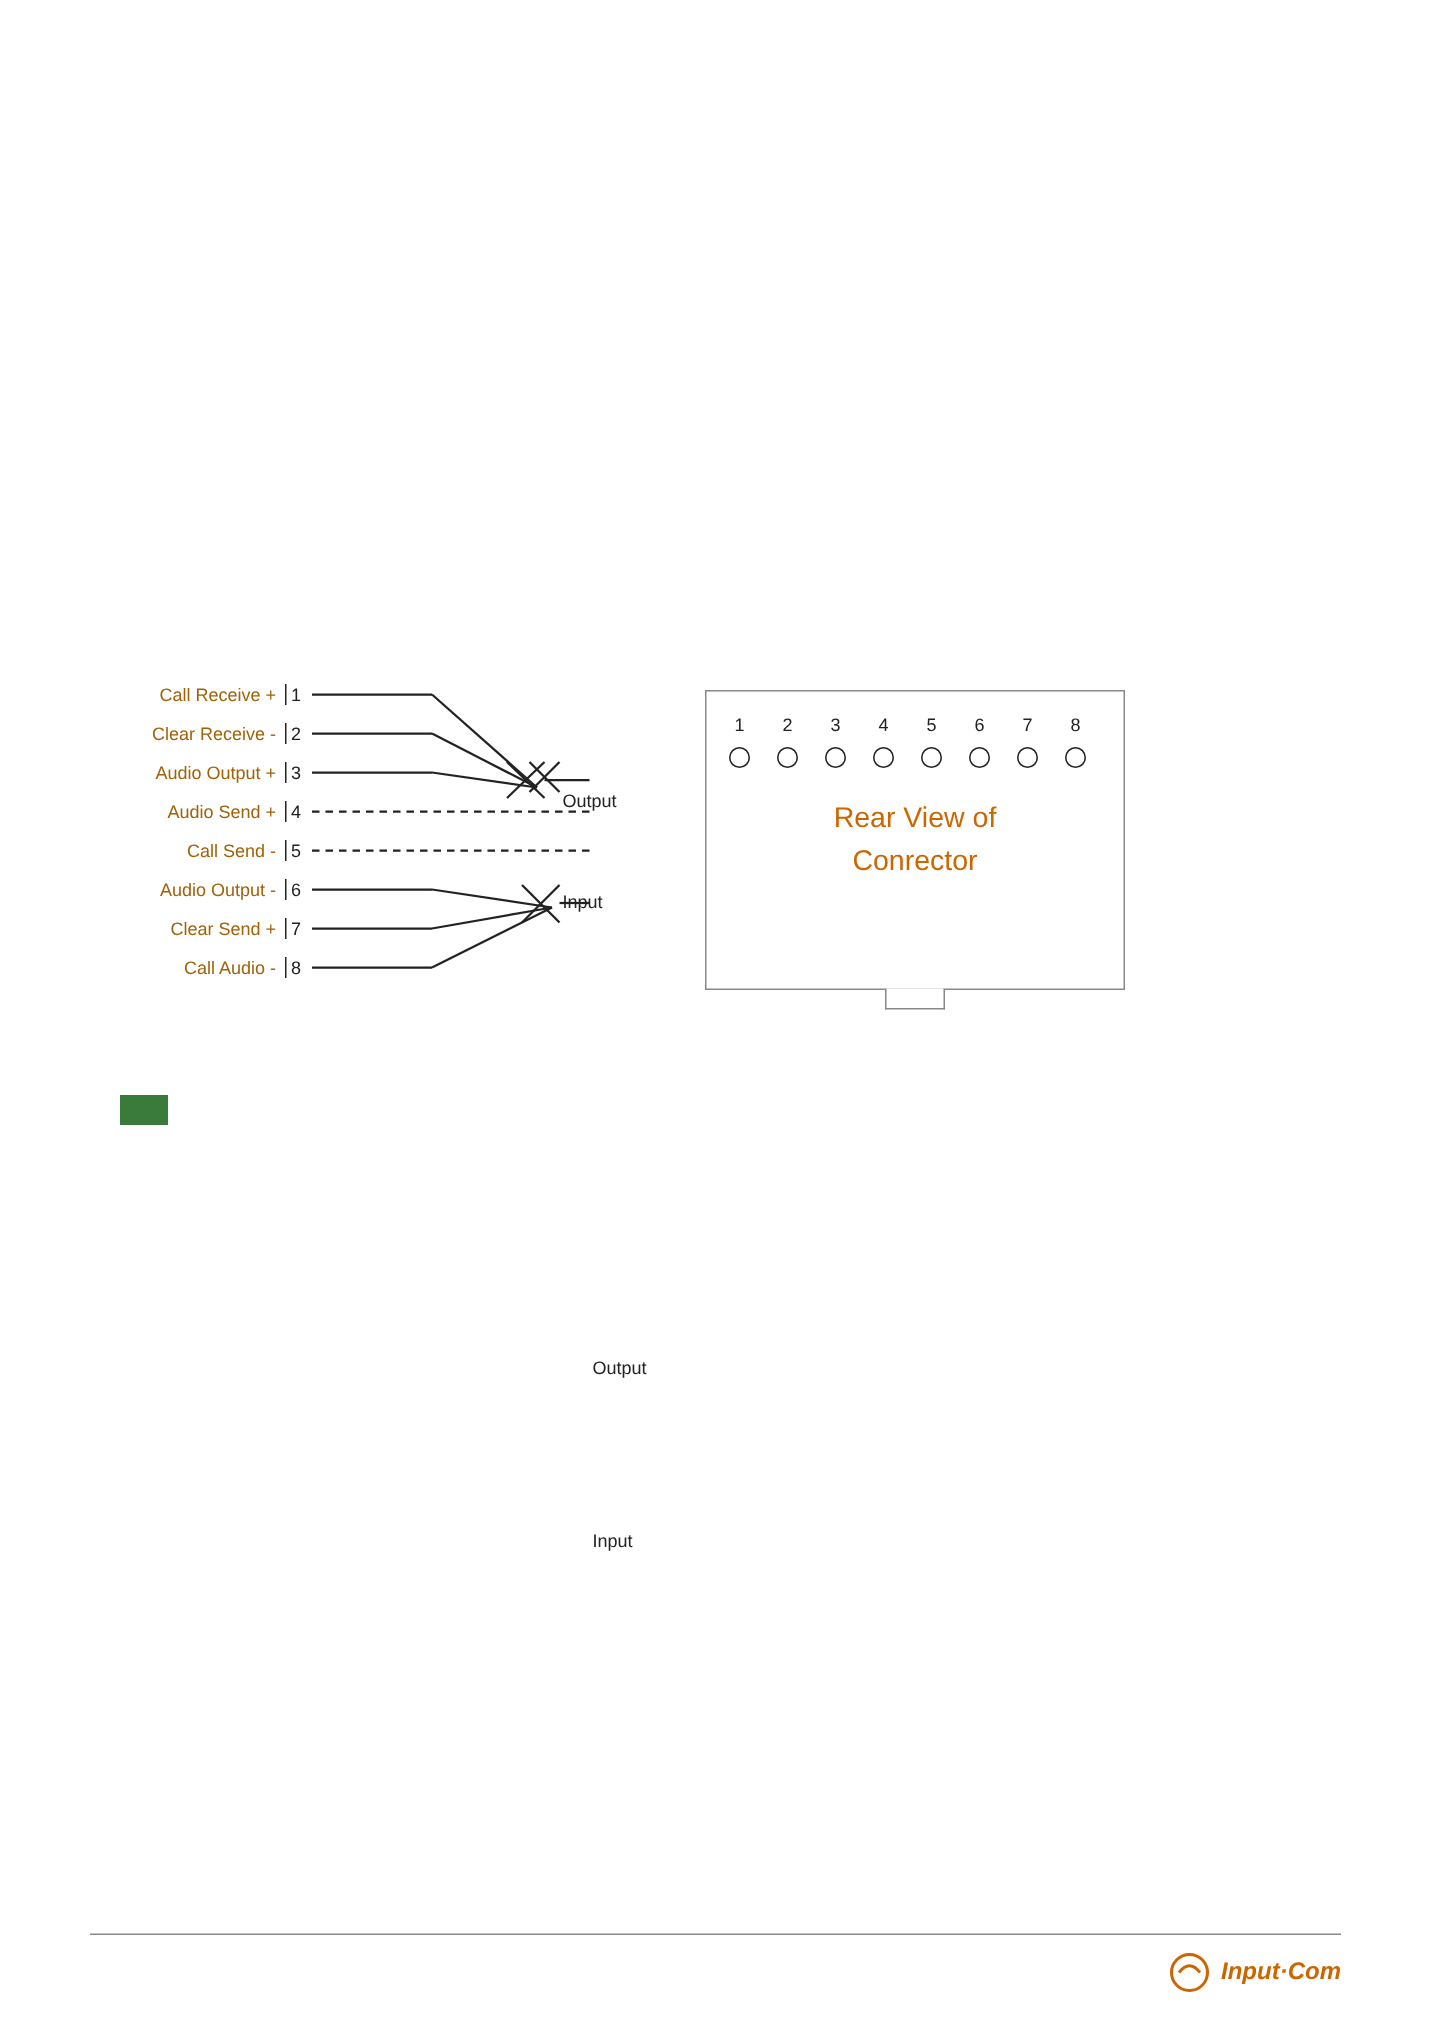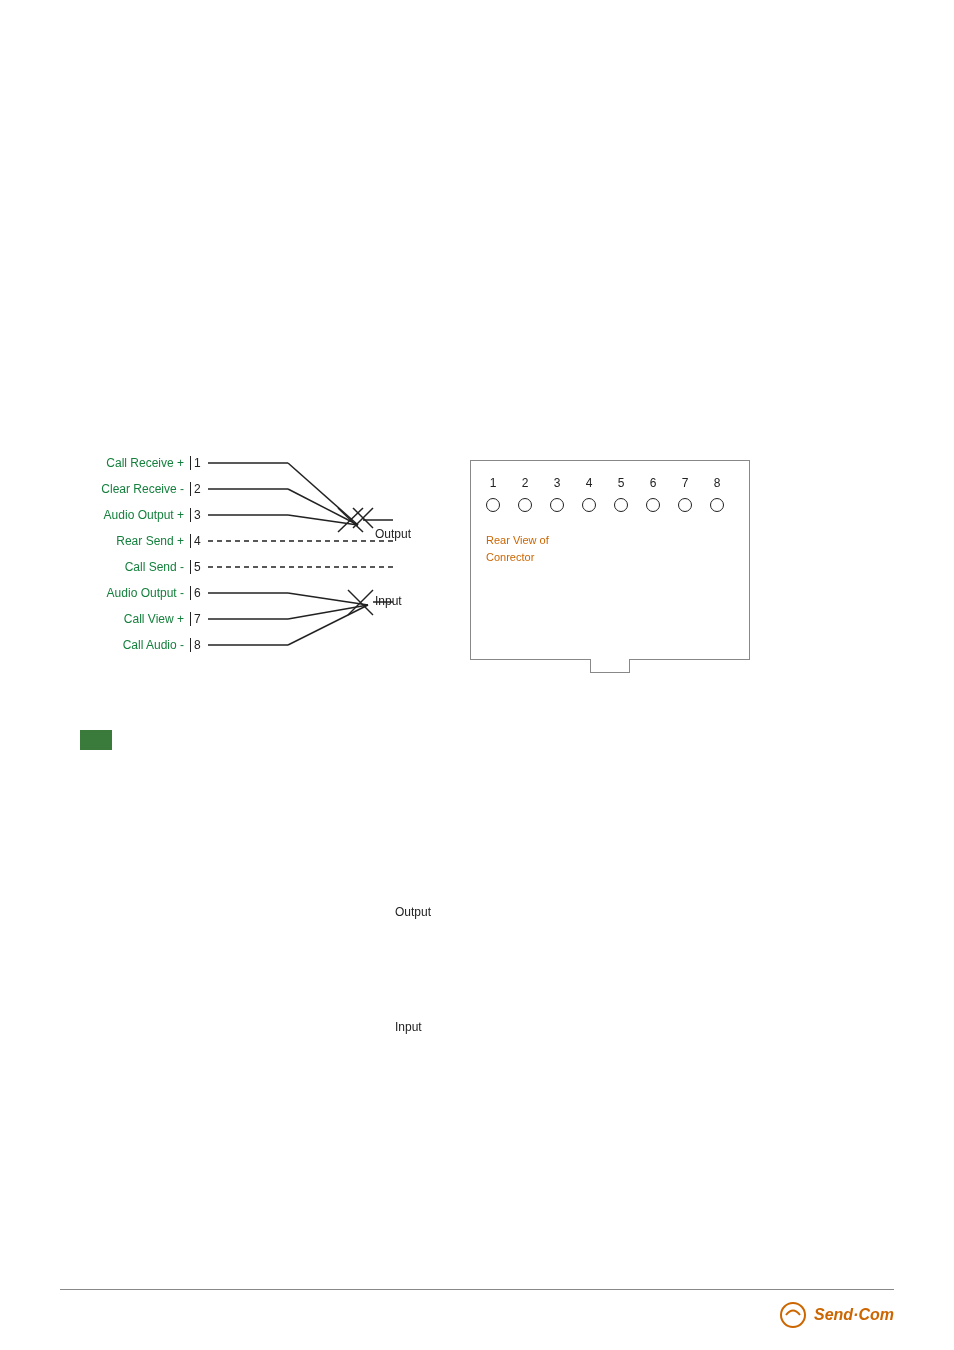--- a/index.html
+++ b/index.html
@@ -48,21 +48,21 @@
     }
 
     .pin-row {
       display: flex;
       align-items: center;
       height: 26px;
     }
 
     .pin-label {
       font-size: 12px;
-      color: #15803d;
+      color: #a16207;
       width: 110px;
       text-align: right;
       padding-right: 6px;
     }
 
     .pin-number {
       font-size: 12px;
       color: #222;
       width: 18px;
       text-align: left;
@@ -141,36 +141,36 @@
           <span class="pin-label">Clear Receive -</span>
           <span class="pin-number">2</span>
         </div>
 
         <div class="pin-row">
           <span class="pin-label">Audio Output +</span>
           <span class="pin-number">3</span>
         </div>
 
         <div class="pin-row">
-          <span class="pin-label">Rear Send +</span>
+          <span class="pin-label">Audio Send +</span>
           <span class="pin-number">4</span>
         </div>
 
         <div class="pin-row">
           <span class="pin-label">Call Send -</span>
           <span class="pin-number">5</span>
         </div>
 
         <div class="pin-row">
           <span class="pin-label">Audio Output -</span>
           <span class="pin-number">6</span>
         </div>
 
         <div class="pin-row">
-          <span class="pin-label">Call View +</span>
+          <span class="pin-label">Clear Send +</span>
           <span class="pin-number">7</span>
         </div>
 
         <div class="pin-row">
           <span class="pin-label">Call Audio -</span>
           <span class="pin-number">8</span>
         </div>
       </div>
 
       <svg class="wiring-svg" viewBox="0 0 260 230" xmlns="http://www.w3.org/2000/svg">
@@ -250,35 +250,35 @@
         <div style="display:flex;flex-direction:column;align-items:center;gap:8px;">
           <span style="font-size:12px;color:#222;">7</span>
           <div style="width:14px;height:14px;border-radius:50%;border:1.5px solid #222;background:#fff;"></div>
         </div>
         <div style="display:flex;flex-direction:column;align-items:center;gap:8px;">
           <span style="font-size:12px;color:#222;">8</span>
           <div style="width:14px;height:14px;border-radius:50%;border:1.5px solid #222;background:#fff;"></div>
         </div>
       </div>
 
-      <div style="text-align:left; color:#cc6600; font-size:11px; line-height:1.5; margin-top:10px;">
+      <div style="text-align:center; color:#cc6600; font-size:19px; line-height:1.5; margin-top:10px;">
         <div>Rear View of</div>
         <div>Conrector</div>
       </div>
     </div>
 
     <div style="position:absolute;bottom:-14px;left:50%;transform:translateX(-50%);width:40px;height:14px;border-left:1.5px solid #888;border-right:1.5px solid #888;border-bottom:1.5px solid #888;background:#fff;"></div>
   </div>
 
   <div class="green-rect"></div>
 
   <div class="footer-line"></div>
 
   <div class="footer-logo">
 
     <svg width="30" height="30" viewBox="0 0 30 30">
       <circle cx="15" cy="15" r="12" fill="none" stroke="#cc6600" stroke-width="2"></circle>
       <path d="M8 15 Q15 6 22 15" fill="none" stroke="#cc6600" stroke-width="2"></path>
     </svg>
-    <span style="font-size:16px;font-weight:bold;color:#cc6600;font-style:italic;">Send·Com</span>
+    <span style="font-size:16px;font-weight:bold;color:#cc6600;font-style:italic;">Input·Com</span>
   </div>
 
 </div>
 
 </body></html>

